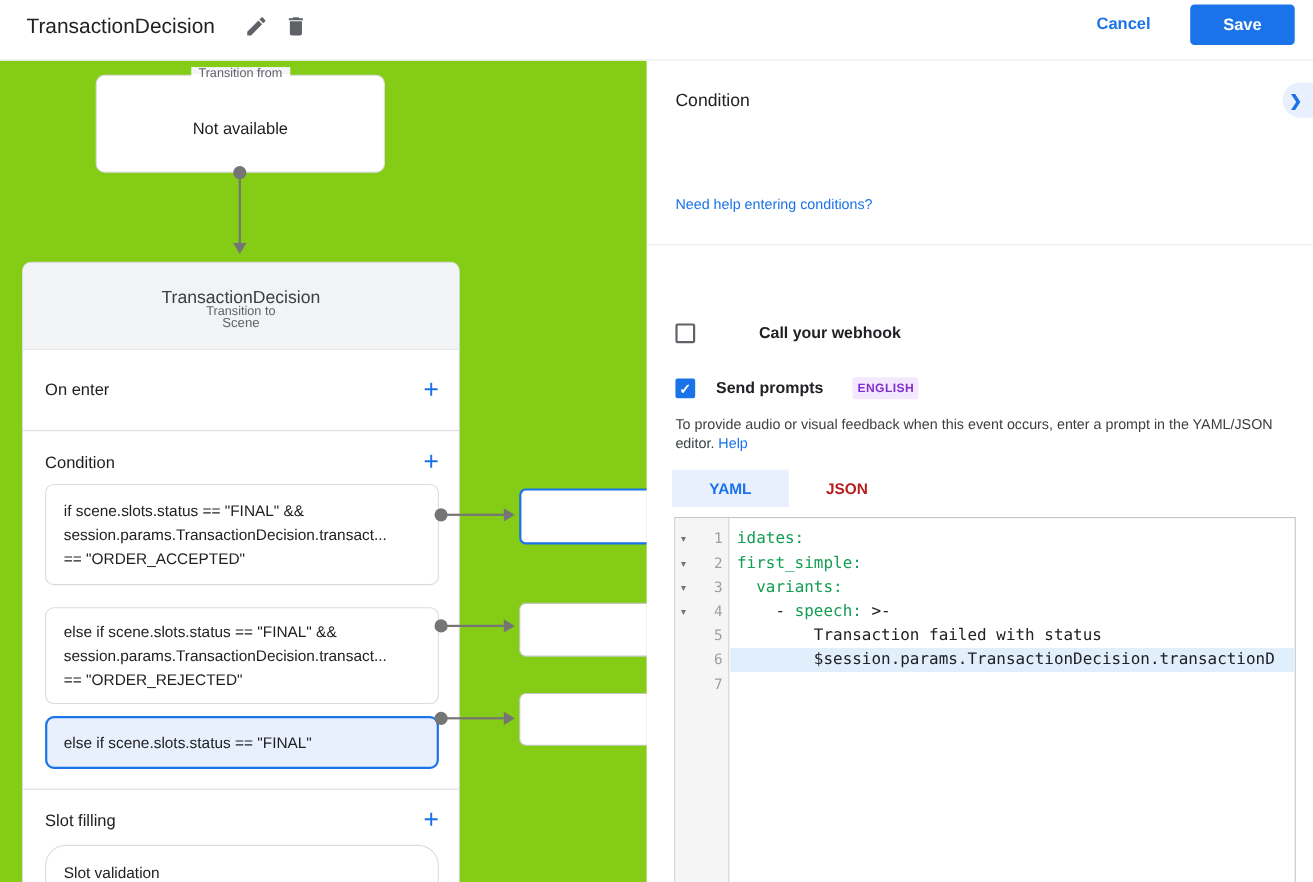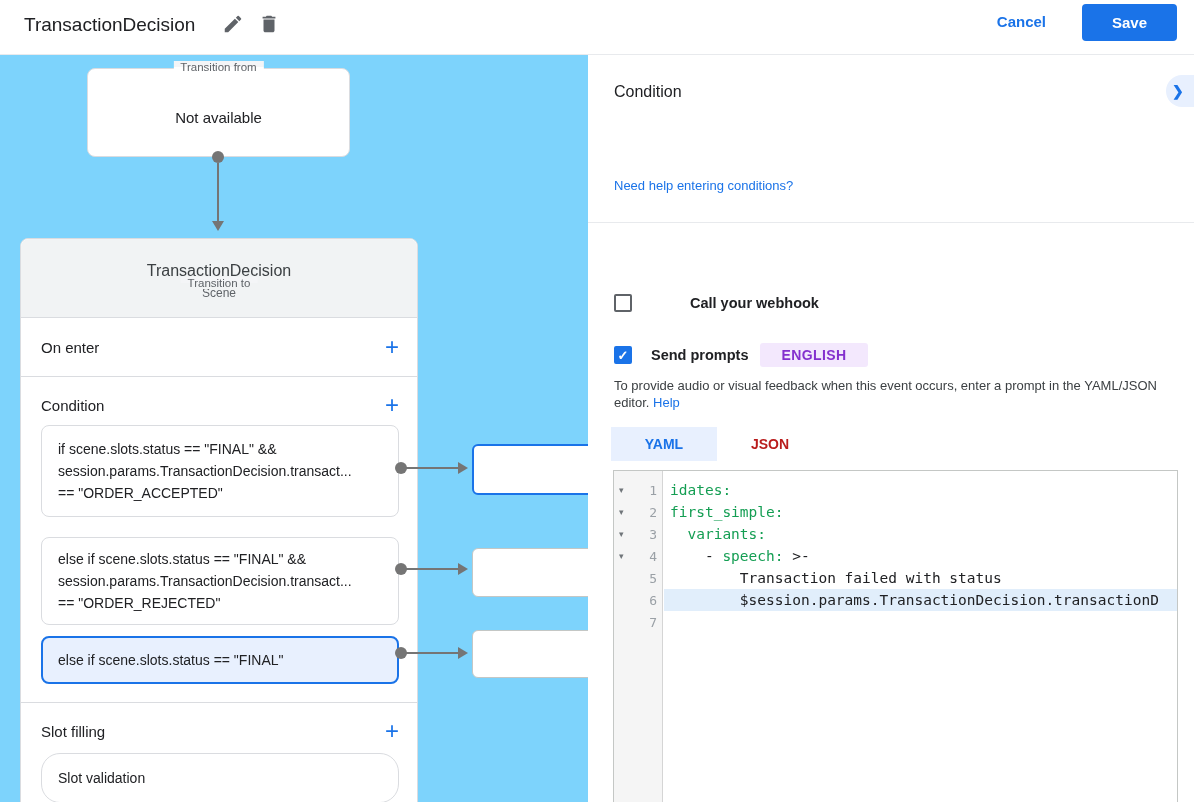--- a/index.html
+++ b/index.html
@@ -15,21 +15,21 @@
   .icon-btn svg { width:22px; height:22px; fill:#5f6368; }
   .edit-btn { left:222px; }
   .delete-btn { left:258px; }
   .cancel-btn { position:absolute; right:148px; top:13px; font-size:15px; font-weight:700;
                 color:#1a73e8; background:none; border:none; cursor:pointer; }
   .save-btn { position:absolute; right:17px; top:4px; width:95px; height:37px; background:#1a73e8;
               color:#fff; font-size:15px; font-weight:700; border:none; border-radius:4px; cursor:pointer; }
 
   
   .canvas { position:absolute; left:0; top:55px; width:588px; height:747px;
-            background:#7dd3fc; overflow:hidden; }
+            background:#84cc16; overflow:hidden; }
   .fieldset-label { position:absolute; top:-8px; left:50%; transform:translateX(-50%);
             padding:0 7px; font-size:11.5px; color:#5f6368; white-space:nowrap;
             background:linear-gradient(#f4f5f7 50%, #ffffff 50%); z-index:2; }
   .from-box { position:absolute; left:87px; top:13px; width:263px; height:89px;
             background:#fff; border:1px solid #dadce0; border-radius:8px; }
   .from-value { position:absolute; width:100%; top:40px; text-align:center;
             font-size:15px; color:#202124; }
 
   .dot { position:absolute; width:12px; height:12px; border-radius:50%; background:#757575; z-index:3; }
   .vline { position:absolute; width:2px; background:#757575; }
@@ -42,21 +42,21 @@
             border-left:10px solid #757575; }
 
   .scene-card { position:absolute; left:20px; top:183px; width:398px; height:640px;
             background:#fff; border:1px solid #dadce0; border-radius:8px 8px 0 0; }
   .scene-card .fieldset-label { background:linear-gradient(#f4f5f7 50%, #f1f3f4 50%);margin-top:46px; }
   .scene-head { height:79px; background:#f1f3f4; border-bottom:1px solid #dadce0;
             border-radius:8px 8px 0 0; text-align:center; }
   .scene-name { padding-top:23px; font-size:16px; color:#3c4043; }
   .scene-type { margin-top:6px; font-size:12px; color:#5f6368; }
   .sect-row { display:flex; align-items:center; justify-content:space-between;
-            height:59px; padding:0 18px 0 20px; border-bottom:1px solid #dadce0; }
+            height:74px; padding:0 18px 0 20px; border-bottom:1px solid #dadce0; }
   .sect-label { font-size:15px; color:#202124; }
   .plus { font-size:24px; font-weight:400; color:#1a73e8; line-height:22px; cursor:pointer; }
   .sub-sect { padding:14px 18px 18px 20px; border-bottom:1px solid #dadce0; }
   .sub-sect.last { border-bottom:none; }
   .sub-head { display:flex; align-items:center; justify-content:space-between; height:28px; }
   .cond-card { margin-top:6px; background:#fff; border:1px solid #dadce0; border-radius:8px;
             padding:12px 16px; font-size:14px; color:#202124; line-height:22px; cursor:pointer; }
   .cond-card.second { margin-top:20px; padding:10px 16px; }
   .cond-card.selected { margin-top:11px; background:#e8f0fe; border:2px solid #1a73e8;
             height:48px; display:flex; align-items:center; padding:0 15px; }
@@ -86,22 +86,22 @@
   .panel-divider { position:absolute; left:0; top:167px; width:606px; height:1px; background:#e8eaed; }
   .when-title { position:absolute; left:26px; top:194px; font-size:18px; color:#202124; }
   .check-row { position:absolute; left:26px; display:flex; align-items:center; }
   .row-webhook { top:239px;gap:39px; }
   .row-prompts { top:288px; }
   .checkbox { width:18px; height:18px; border:2px solid #5f6368; border-radius:2px;
            margin-right:19px; cursor:pointer; }
   .checkbox.checked { background:#1a73e8; border-color:#1a73e8; color:#fff;
            display:flex; align-items:center; justify-content:center; font-size:13px; font-weight:700; }
   .check-label { font-size:14.5px; font-weight:700; color:#202124; }
-  .lang-badge { margin-left:12px; background:#f3e8fd; color:#8430ce; font-size:14px;
-           font-weight:700; letter-spacing:0.4px; padding:4px 21px; border-radius:3px; }
+  .lang-badge { margin-left:27px; background:#f3e8fd; color:#8430ce; font-size:11px;
+           font-weight:700; letter-spacing:0.4px; padding:4px 4px; border-radius:3px; }
   .hint { position:absolute; left:26px; top:322px; width:560px; font-size:13px;
            line-height:17px; color:#3c4043; }
   .hint a { color:#1a73e8; text-decoration:none; cursor:pointer; }
   .tabs { position:absolute; left:23px; top:372px; display:flex; }
   .tab { width:106px; height:34px; display:flex; align-items:center; justify-content:center;
            font-size:14px; font-weight:700; cursor:pointer; }
   .tab.active { background:#e8f0fe; color:#1a73e8; }
   .tab.inactive { color:#b91c1c; }
 
   

